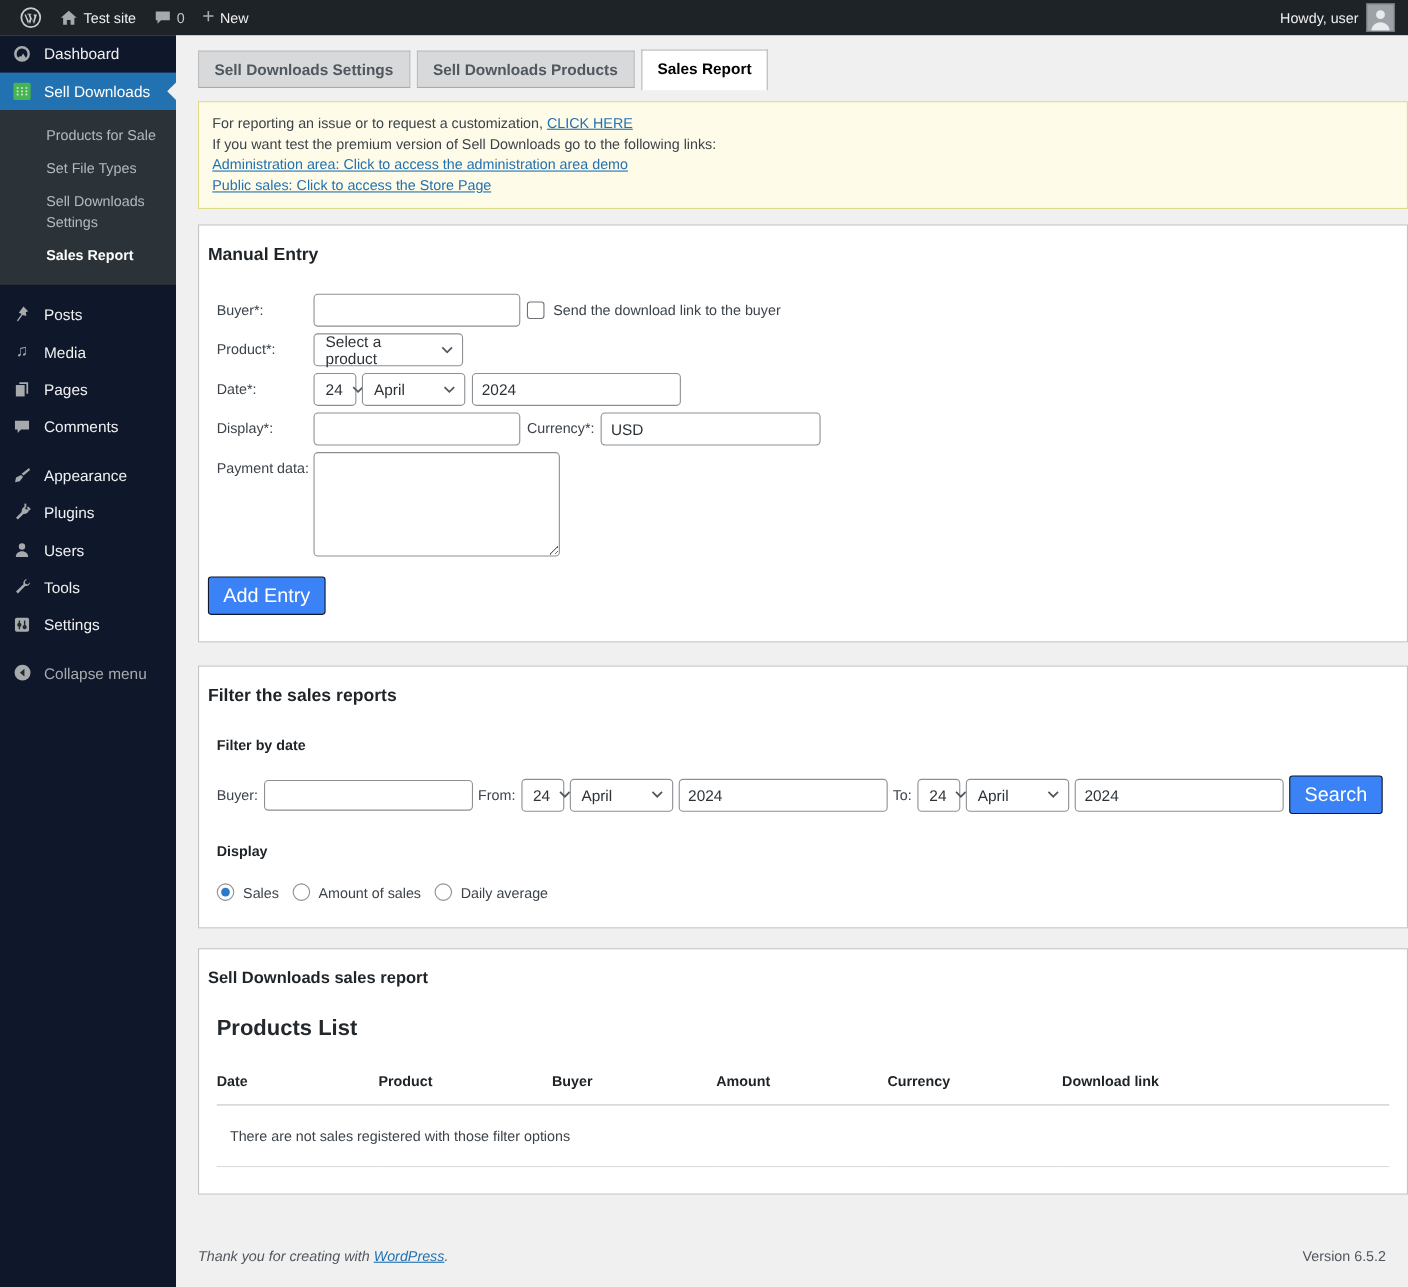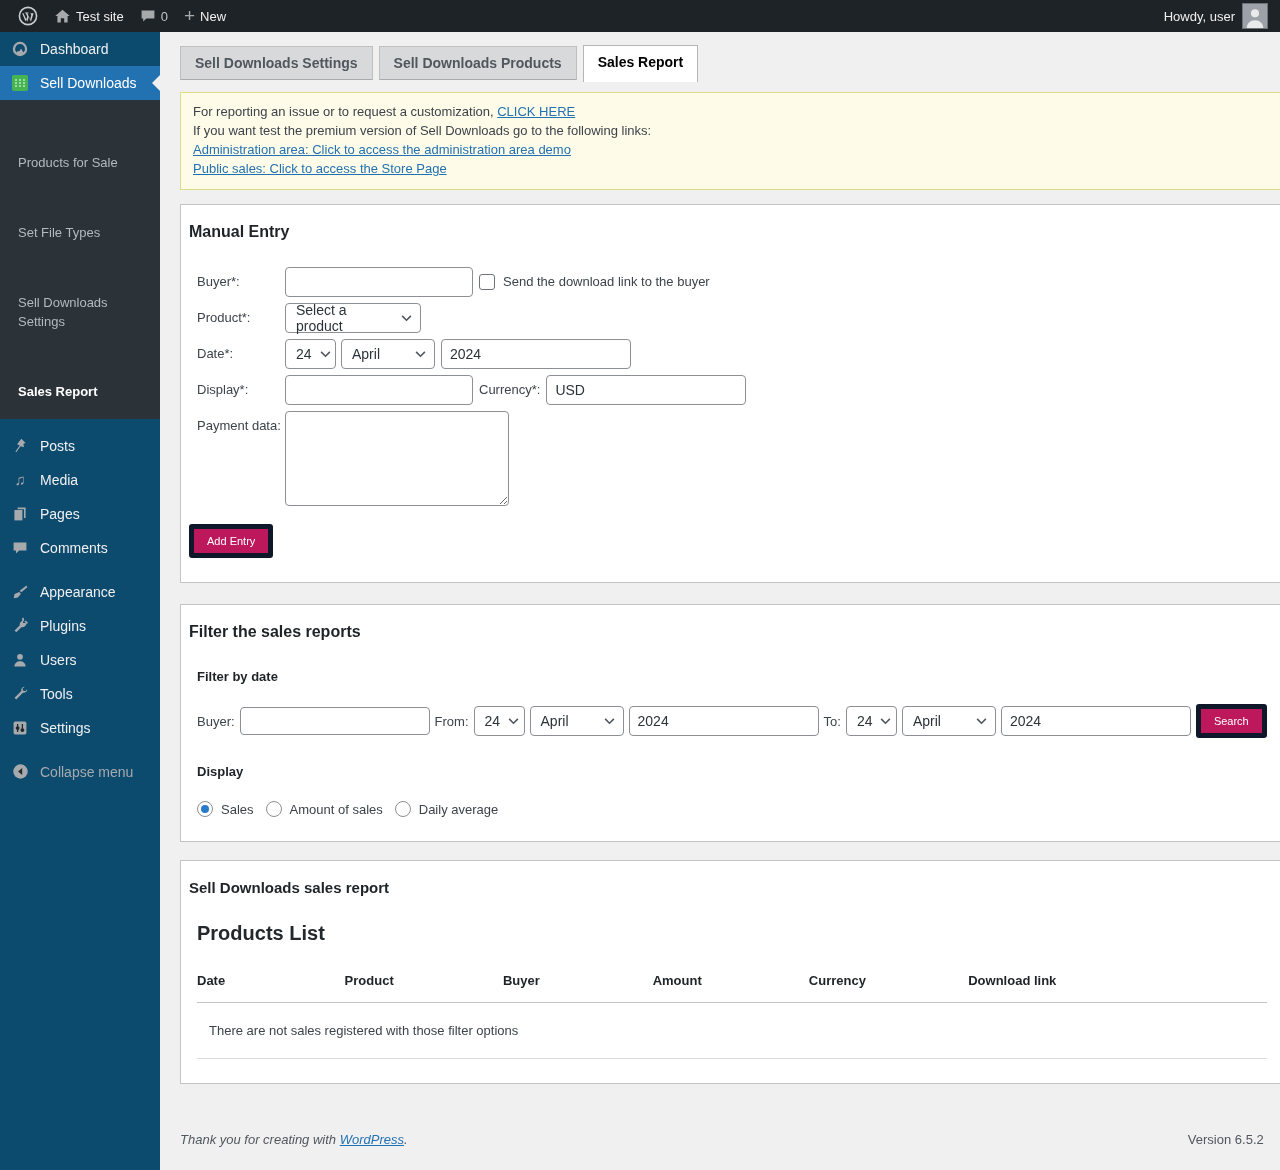--- a/index.html
+++ b/index.html
@@ -19,37 +19,37 @@
   }
   .ab-item { display:flex; align-items:center; gap:5px; padding:0 8px; height:32px; color:#f0f0f1; cursor:pointer; }
   .ab-item svg { display:block; }
   .ab-count { color:#c3c4c7; }
   .ab-right { margin-left:auto; display:flex; align-items:center; gap:7px; padding-right:2px; }
   .avatar { width:26px; height:26px; background:#9ca2a7; border:1px solid #6c7278; display:flex; align-items:flex-end; justify-content:center; overflow:hidden; }
   .plus-glyph { font-size:19px; line-height:1; color:#a7aaad; font-weight:400; margin-top:-2px; }
   
   .wrap { display:flex; min-height:1138px; }
   
-  .sidebar { width:160px; background:#0c4a6e; flex:0 0 160px; padding-bottom:40px; }
+  .sidebar { width:160px; background:#0f172a; flex:0 0 160px; padding-bottom:40px; }
   .menu-item {
     display:flex; align-items:center; gap:10px;
     padding: 8px 8px 8px 10px; min-height:34px;
     color:#f0f0f1; font-size:14px; cursor:pointer; position:relative;
   }
   .menu-item .mi-icon { width:20px; display:flex; justify-content:center; color:#a7aaad; flex:0 0 20px; }
   .menu-item.active { background:#2271b1; color:#fff; }
   .menu-item.active::after {
     content:""; position:absolute; right:0; top:50%; margin-top:-8px;
     border:8px solid transparent; border-right-color:#f0f0f1;
   }
   .separator { height:10px; }
   .submenu { background:#2c3338; padding:8px 0 12px 0; }
   .submenu-item {
-    display:block; padding:6px 12px 6px 18px; color:#b4b9be; font-size:13px;
-    line-height:1.4; cursor:pointer;margin-top:40px;
+    display:block; padding:6px 12px 6px 42px; color:#b4b9be; font-size:13px;
+    line-height:1.4; cursor:pointer;
   }
   .submenu-item.current { color:#fff; font-weight:bold; }
   .collapse-item { color:#a7aaad; margin-top:0; }
   .note-glyph { font-size:15px; line-height:1; color:#a7aaad; }
   
   .content { flex:1; padding:10px 0 0 20px; position:relative; }
   
   .nav-tabs { display:flex; gap:6px; align-items:flex-end; height:38px; }
   .nav-tab {
     background:#d8d9da; border:1px solid #bdbfc1; border-bottom:1px solid #ababad;
@@ -87,31 +87,31 @@
   .w-amount { width:188px; }
   .w-currency { width:200px; }
   
   .select {
     display:inline-flex; align-items:center; justify-content:space-between;
     height:30px; border:1px solid #8c8f94; border-radius:4px; background:#fff;
     padding:0 8px 0 10px; font-size:14px; color:#2c3338; cursor:pointer; gap:8px;
   }
   .select svg { flex:0 0 auto; }
   .sel-product { width:136px; }
-  .sel-day { width:51px; }
+  .sel-day { width:39px; }
   .sel-month { width:94px; }
   .sel-group { width:100px; }
   .checkbox {
     width:16px; height:16px; border:1px solid #6f7378; border-radius:3px; background:#fff;
     display:inline-block; margin:7px 0 0 6px; cursor:pointer; flex:0 0 16px;
   }
   .cb-label { padding:7px 0 0 8px; color:#3c434a; }
   .btn {
-    display:inline-block; background:#be185d; color:#fff; border:5px solid #0f172a;
-    border-radius:3px; padding:6px 13px; font-size:11px; cursor:pointer;
+    display:inline-block; background:#3b82f6; color:#fff; border:1px solid #0f172a;
+    border-radius:3px; padding:6px 13px; font-size:18px; cursor:pointer;
     font-family:"Liberation Sans",sans-serif;
   }
   .add-entry { margin-top:12px; margin-left:-8px; }
   
   .panel-gap { margin-top:21px; }
   .sub-head { font-weight:bold; color:#1d2327; font-size:13px; margin-top:28px; }
   .filter-row { display:flex; align-items:center; gap:5px; margin-top:20px; flex-wrap:nowrap; }
   .filter-row .lbl { color:#3c434a; white-space:nowrap; }
   .group-display { display:flex; margin-top:26px; }
   .gd-col1 { width:146px; flex:0 0 146px; }

